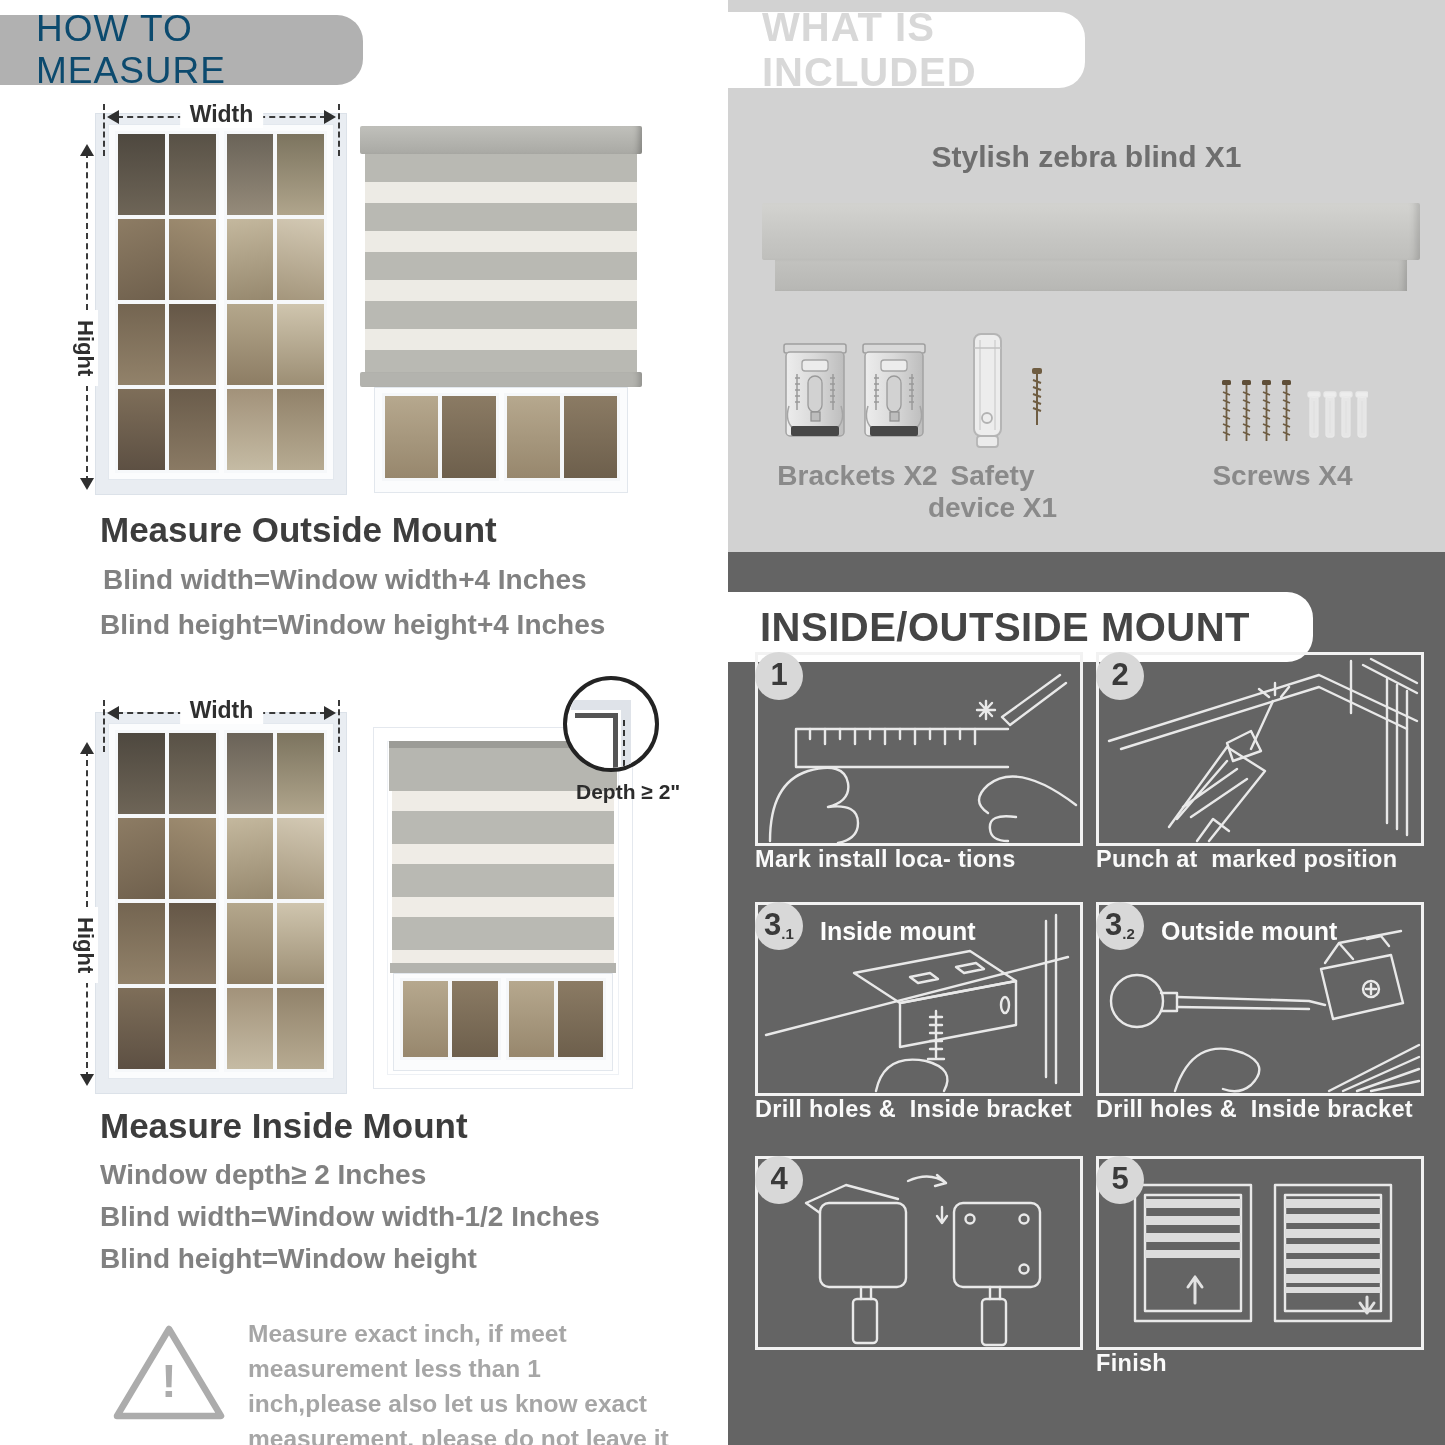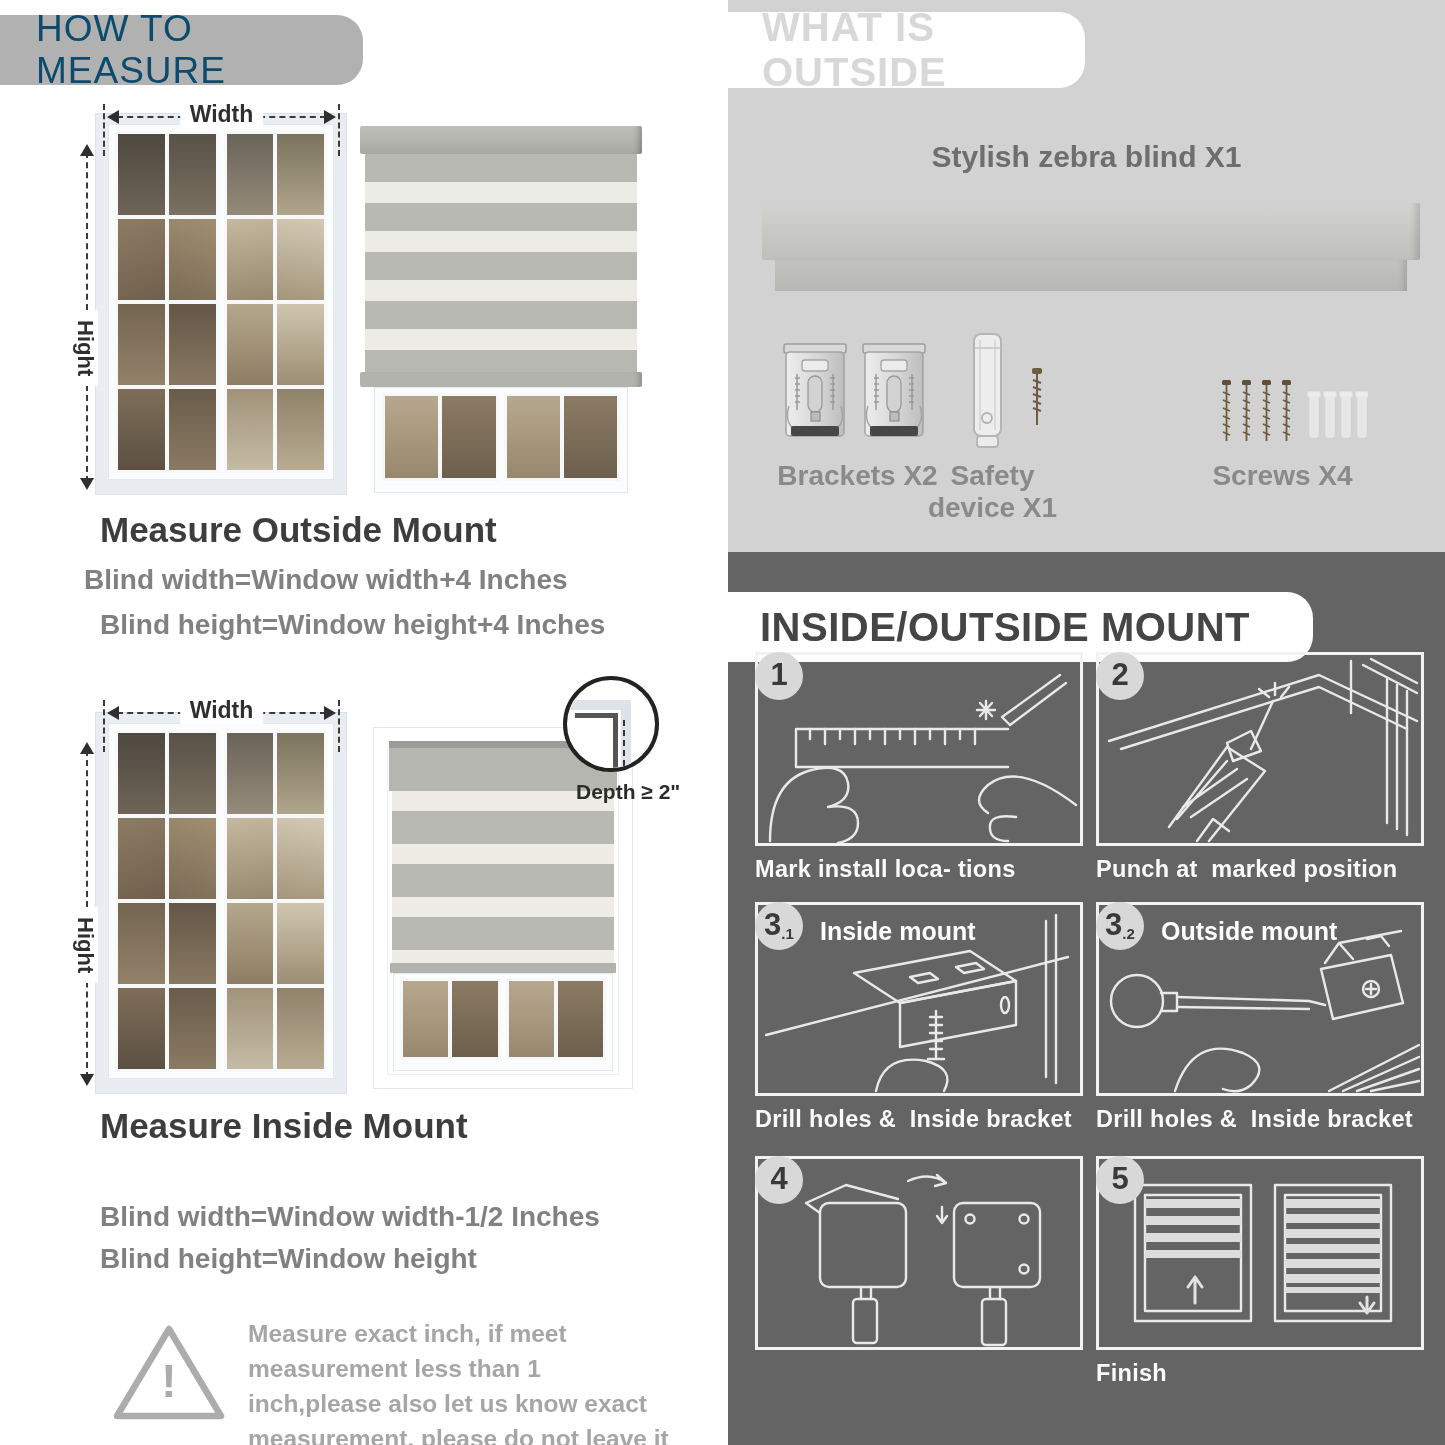--- a/index.html
+++ b/index.html
@@ -118,21 +118,21 @@
   .banner-mount{left:728px;top:592px;width:585px;height:70px;background:#ffffff;
     border-radius:0 26px 26px 0;display:flex;align-items:center;padding-left:32px;box-sizing:border-box;}
   .banner-mount span{font-size:40px;font-weight:bold;color:#454545;letter-spacing:.5px;}
 
   .tile{width:322px;height:188px;border:3px solid #f2f2f2;position:relative;box-sizing:content-box;}
   .badge{position:absolute;left:-3px;top:-3px;min-width:48px;height:48px;background:#d8d8d8;
     border-radius:50%;display:flex;justify-content:center;padding:0 5px;box-sizing:border-box;}
   .badge .n{font-size:31px;font-weight:bold;color:#3a3a3a;line-height:46px;}
   .badge .s{font-size:15px;font-weight:bold;color:#3a3a3a;line-height:1;margin-top:24px;}
   .step-title{position:absolute;left:62px;top:12px;font-size:25px;font-weight:bold;color:#fdfdfd;}
-  .cap{margin-top:10px;font-size:23.5px;font-weight:bold;color:#fafafa;white-space:pre-wrap;
+  .cap{font-size:23.5px;font-weight:bold;color:#fafafa;white-space:pre-wrap;
     letter-spacing:.3px;}
   .art{position:absolute;left:0;top:0;width:322px;height:188px;}
 </style>
 </head>
 <body>
 
 <div id="page">
 
   <div class="abs banner-left">
     <span>HOW TO MEASURE</span>
@@ -191,21 +191,21 @@
           <div class="pane"></div>
       </div>
       <div class="wb-sash">
         <div class="pane"></div>
           <div class="pane"></div>
       </div>
     </div>
   </div>
 
   <div class="abs h1" style="left:100px;top:510px;text-align:right;">Measure Outside Mount</div>
-  <div class="abs formula" style="left:84px;top:564px;">Blind width=Window width+4 Inches</div>
+  <div class="abs formula" style="left:103px;top:564px;">Blind width=Window width+4 Inches</div>
   <div class="abs formula" style="left:100px;top:609px;">Blind height=Window height+4 Inches</div>
 
   <div class="abs window" style="left:95px;top:712px;">
     <div class="win-outer">
       <div class="win-frame">
         <div class="sash s-l">
           <div class="pane"></div>
             <div class="pane"></div>
           <div class="pane"></div>
             <div class="pane"></div>
@@ -262,35 +262,36 @@
 
   <div class="abs callout" style="left:563px;top:676px;">
     <div class="co-l1"></div>
     <div class="co-l2"></div>
     <div class="co-l3"></div>
     <div class="co-dash"></div>
   </div>
   <div class="abs depth-lbl" style="left:576px;top:780px;">Depth ≥ 2"</div>
 
   <div class="abs h1" style="left:100px;top:1106px;">Measure Inside Mount</div>
+  <div class="abs formula" style="left:100px;top:1159px;">Window depth≥ 2 Inches</div>
   <div class="abs formula" style="left:100px;top:1201px;">Blind width=Window width-1/2 Inches</div>
   <div class="abs formula" style="left:100px;top:1243px;text-align:right;">Blind height=Window height</div>
 
   <div class="abs warn-icon" style="left:110px;top:1320px;">
     <svg width="118" height="104" viewBox="0 0 118 104">
       <path d="M59 9 L111 96 L7 96 Z" fill="none" stroke="#acacac" stroke-width="6.5" stroke-linejoin="round"></path>
     </svg>
     <span class="warn-mark">!</span>
   </div>
   <div class="abs warn-text" style="left:248px;top:1316px;">Measure exact inch, if meet measurement less than 1 inch,please also let us know exact measurement, please do not leave it</div>
 
   <div class="abs panel-light"></div>
 
   <div class="abs banner-included">
-    <span>WHAT IS OUTSIDE</span>
+    <span>WHAT IS INCLUDED</span>
   </div>
 
   <div class="abs product-lbl">Stylish zebra blind X1</div>
 
   <div class="abs" style="left:762px;top:203px;width:658px;">
     <div class="hr-top"></div>
     <div class="hr-bot"></div>
   </div>
 
   <svg class="abs" style="left:783px;top:340px;" width="145" height="104" viewBox="0 0 145 104">

